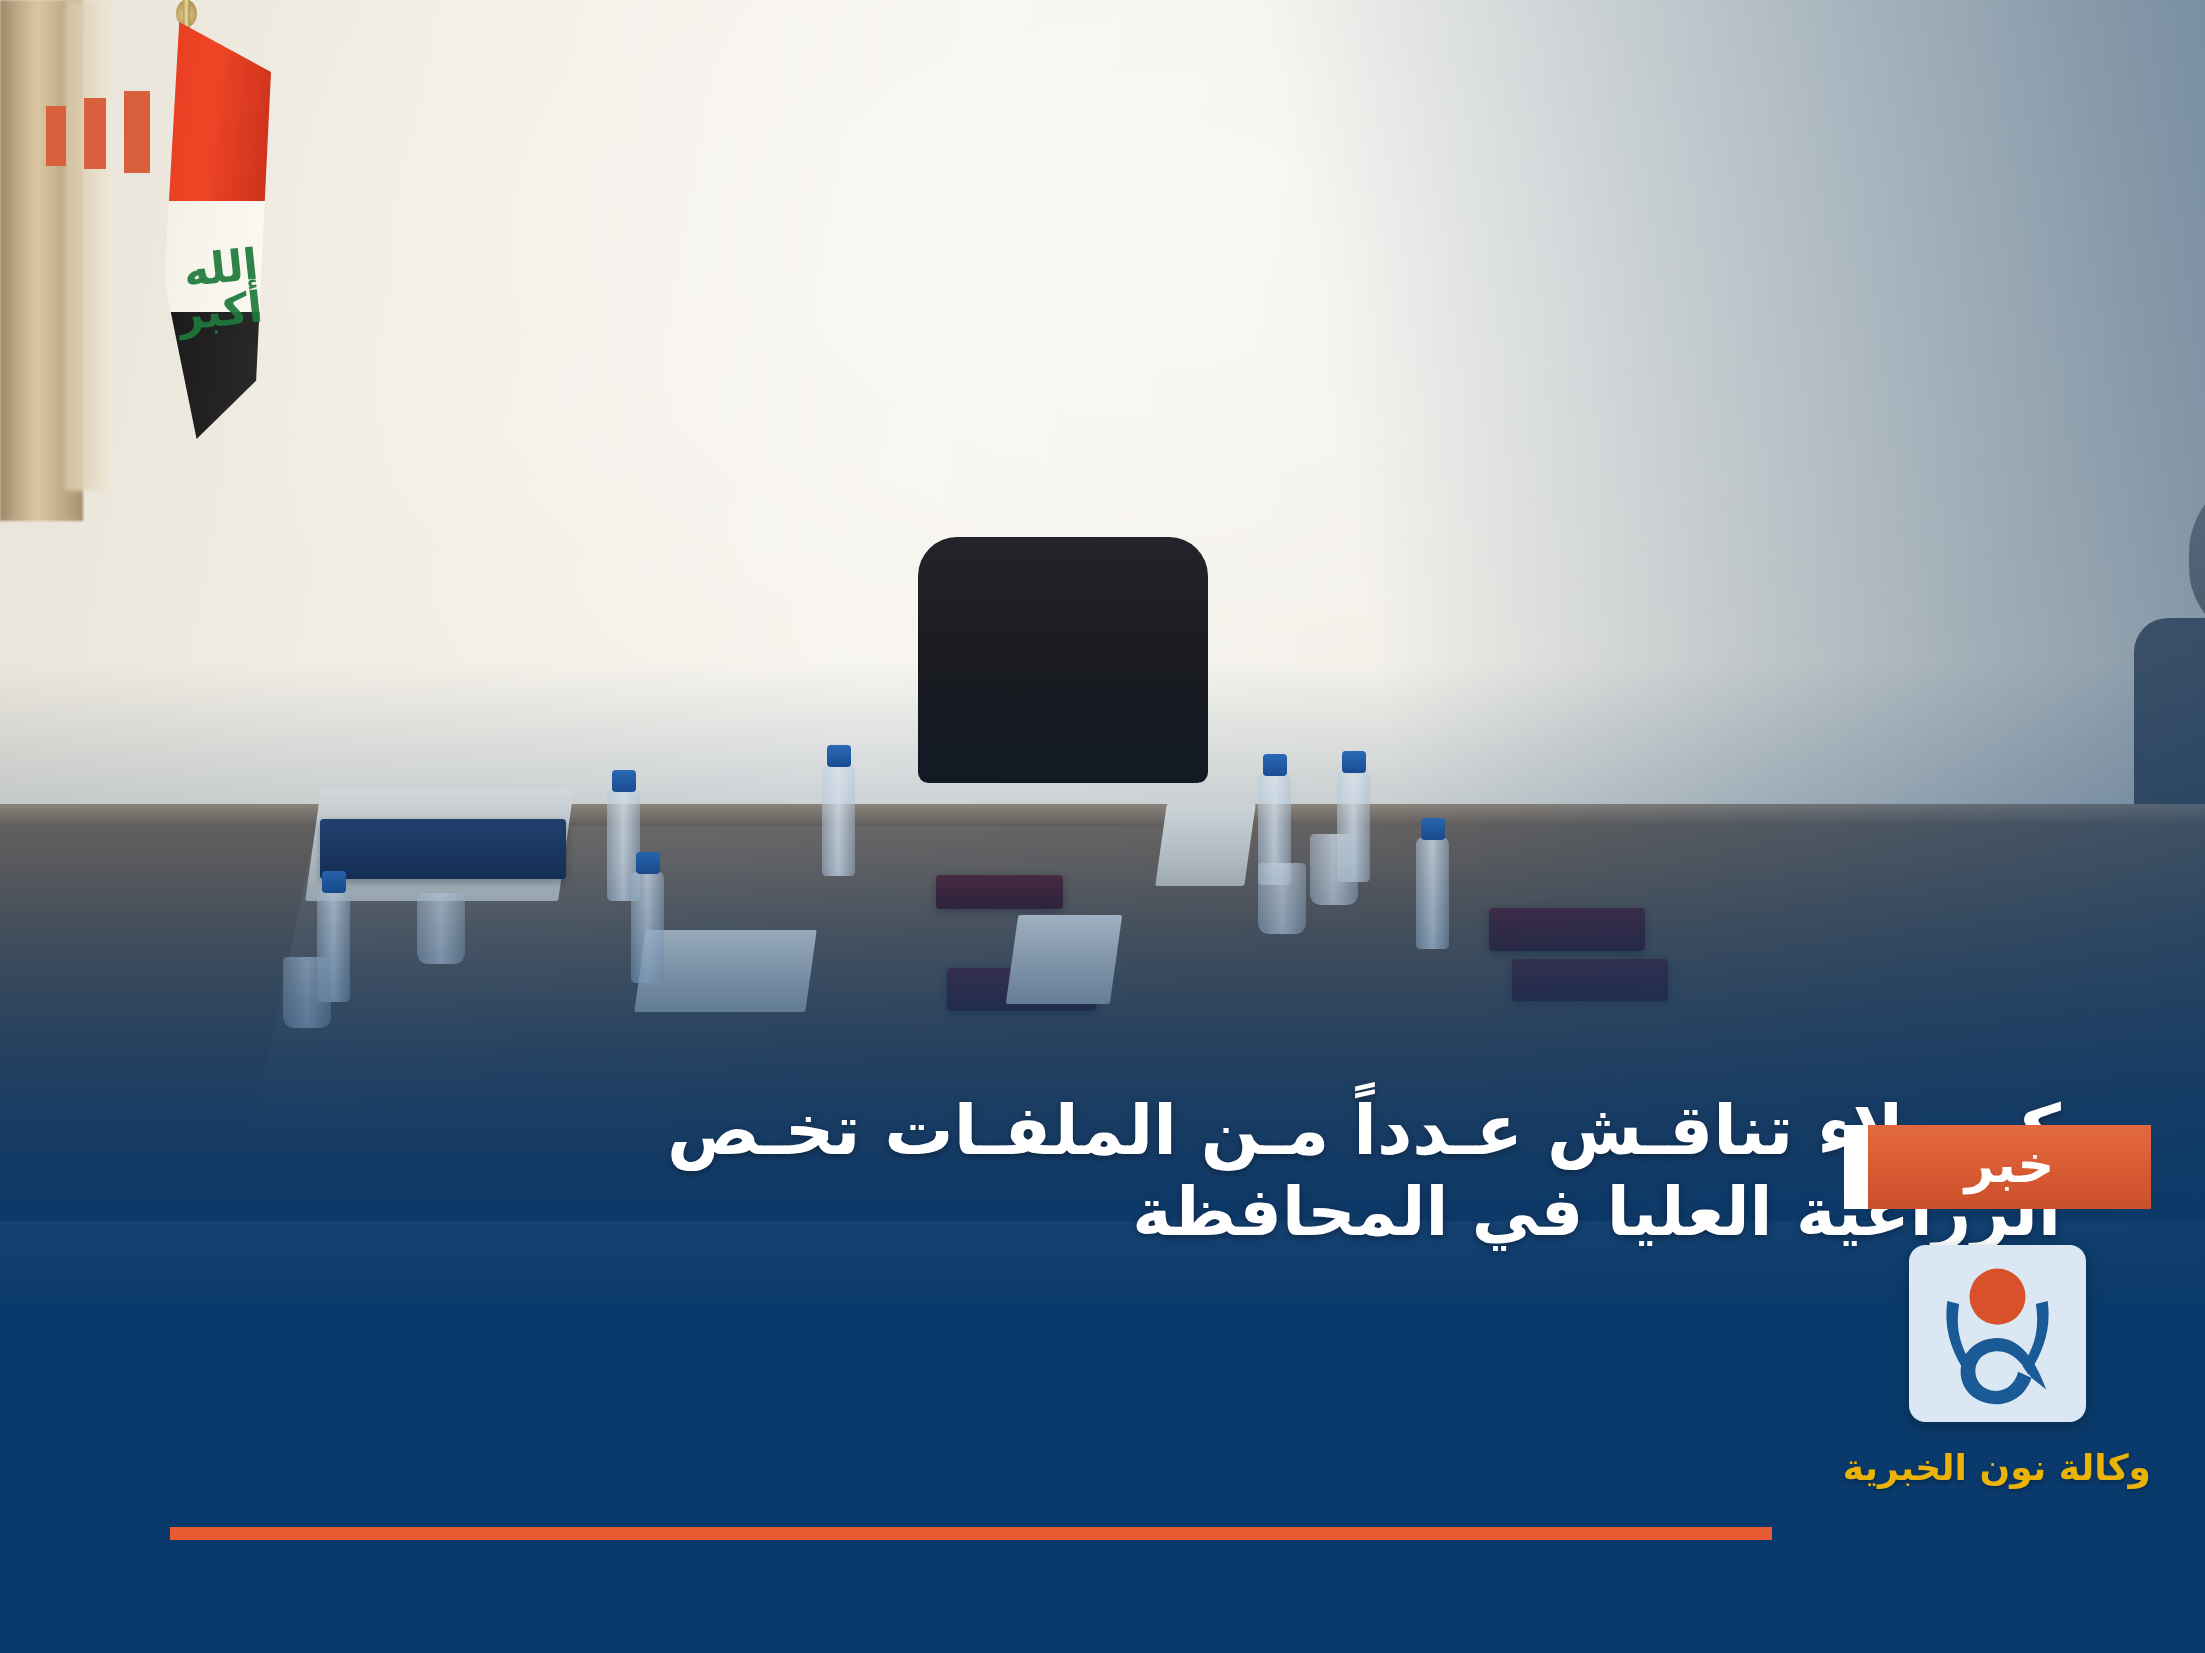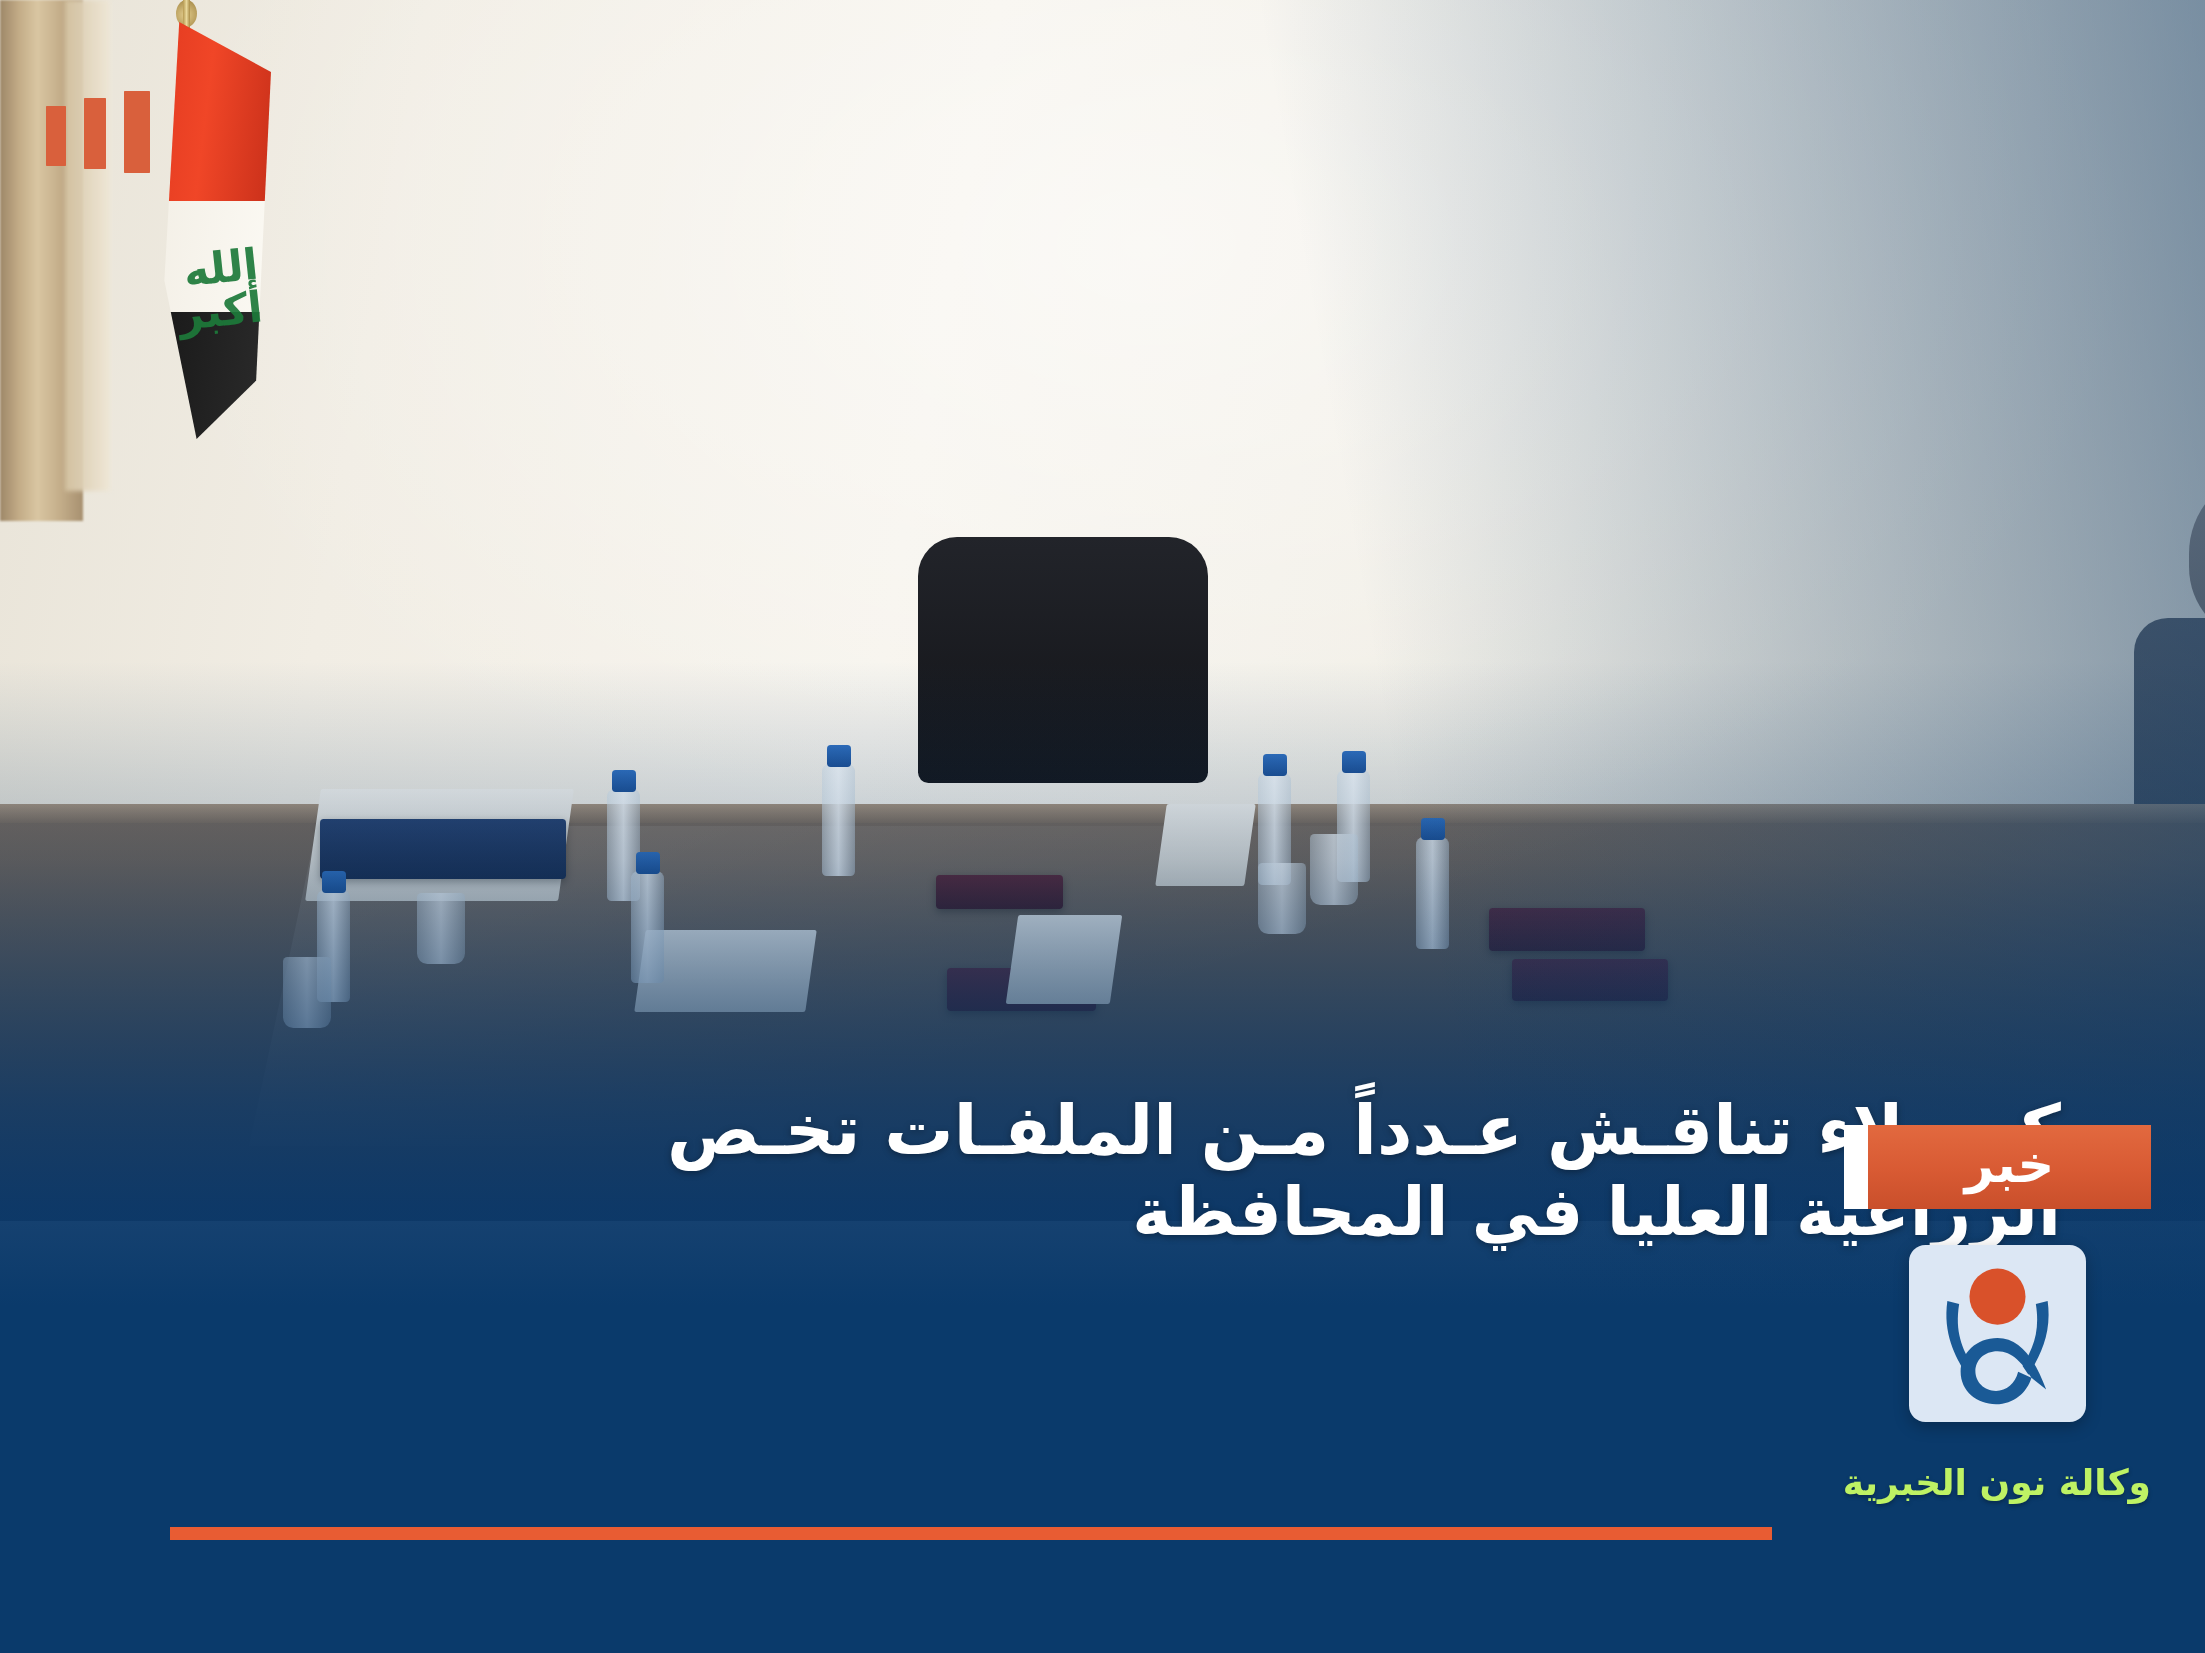--- a/index.html
+++ b/index.html
@@ -215,22 +215,22 @@
     width:177px;
     height:177px;
     margin:36px auto 0 auto;
     background:#dce7f4;
     border-radius:16.4px;
     position:relative;
     box-shadow:0 4.5px 15px rgba(0,0,0,.25);
   }
   .logo-svg{position:absolute; inset:0; width:100%; height:100%;}
   .brand-name{
-    margin-top:40px;
-    color:#bef264;
+    margin-top:25px;
+    color:#eab308;
     font-size:36px;
     font-weight:700;
     letter-spacing:0px;
     white-space:nowrap;
     text-shadow:0 1.5px 4.5px rgba(0,0,0,.3);
   }
 </style>
 </head>
 <body>
 

